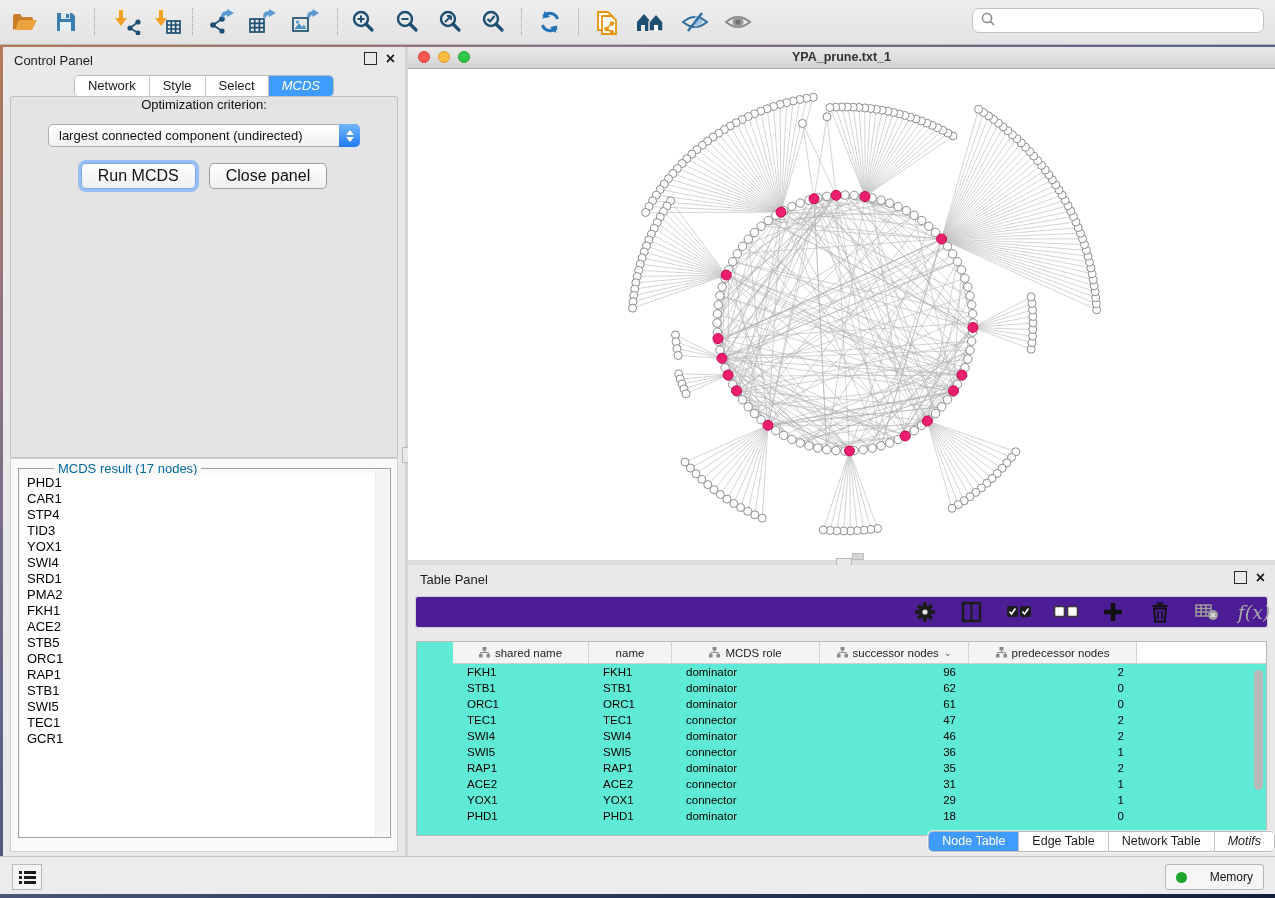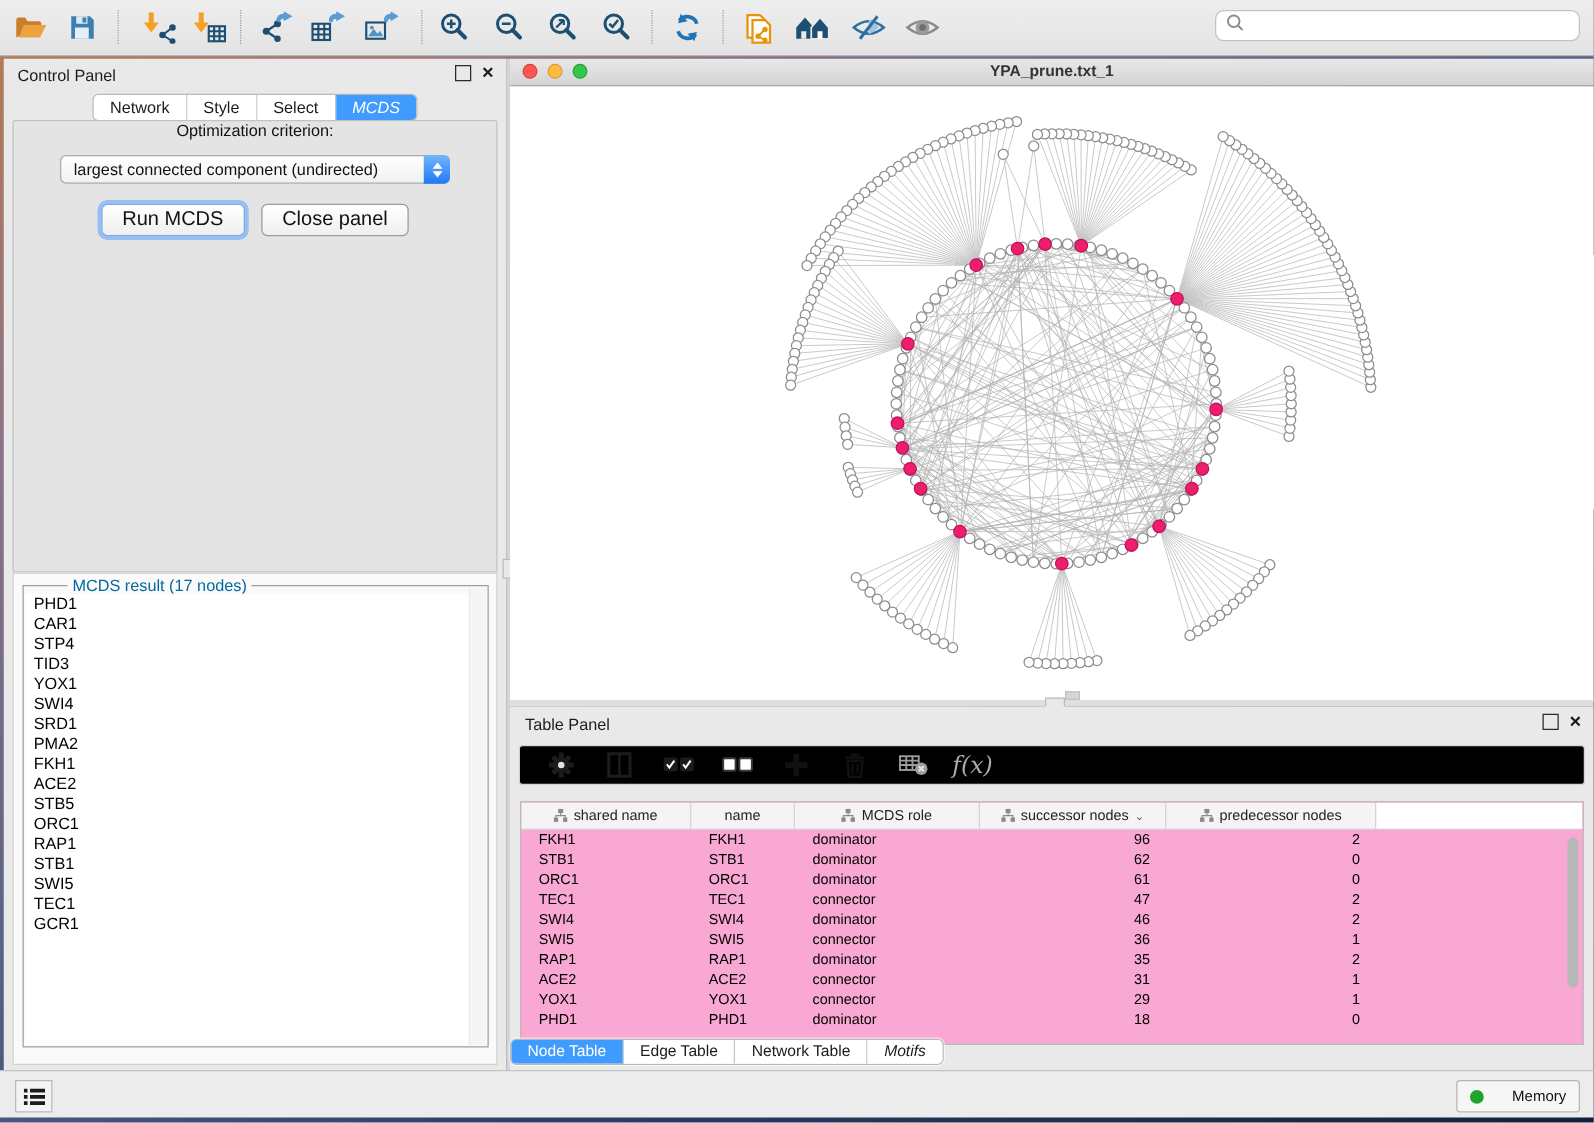--- a/index.html
+++ b/index.html
@@ -56,34 +56,34 @@
   .light.red{background:#fc5753;border:1px solid #df3e3a;box-sizing:border-box;}
   .light.yellow{background:#fdbc40;border:1px solid #de9b2d;box-sizing:border-box;}
   .light.green{background:#33c748;border:1px solid #27a336;box-sizing:border-box;}
   .nw-title{text-align:center;font-size:12.5px;font-weight:bold;color:#333;line-height:20px;}
   .nw-canvas{position:relative;height:492px;background:#fff;}
   .nw-hnub{position:absolute;left:444px;bottom:1px;width:12px;height:7px;background:#d6d6d6;border:1px solid #c0c0c0;box-sizing:border-box;}
   
   .table-panel{left:408px;top:565px;width:867px;height:291px;}
   .tp-titlebar{position:relative;height:28px;}
   .tp-title{position:absolute;left:12px;top:7px;font-size:13px;color:#1c1c1c;}
-  .tp-toolbar{position:absolute;left:7px;top:31px;width:853px;height:32px;background:#000000;border:1px solid #d2d2d2;border-radius:3px;box-sizing:border-box;display:flex;align-items:center;gap:21px;padding-left:20px;}
+  .tp-toolbar{position:absolute;left:7px;top:31px;width:853px;height:32px;background:#4c1d95;border:1px solid #d2d2d2;border-radius:3px;box-sizing:border-box;display:flex;align-items:center;gap:21px;padding-left:20px;justify-content:flex-end;}
   .tp-tool{display:flex;align-items:center;justify-content:center;width:26px;height:26px;}
   .fx{font-family:"DejaVu Serif",serif;font-style:italic;font-size:19px;color:#aaa;}
-  .tp-table{position:absolute;left:8px;top:76px;width:851px;height:195px;background:#f9a8d4;border:1px solid #b9b9b9;box-sizing:border-box;overflow:hidden;}
+  .tp-table{position:absolute;left:8px;top:76px;width:851px;height:195px;background:#5eead4;border:1px solid #b9b9b9;box-sizing:border-box;overflow:hidden;padding-left:36px;}
   .thead{display:grid;grid-template-columns:136px 83px 148px 149px 168px 1fr;height:21px;border-bottom:1px solid #cfcfcf;font-size:11.5px;color:#222;}
   .th{display:flex;align-items:center;justify-content:center;gap:5px;background:#f4f4f4;border-right:1px solid #d4d4d4;overflow:hidden;white-space:nowrap;}
   .th.empty{background:#fff;border-right:none;}
   .sort-arrow{font-size:9px;color:#555;}
   .trow{display:grid;grid-template-columns:136px 83px 148px 149px 168px 1fr;height:16px;font-size:11.5px;color:#000;}
   .td{line-height:16px;white-space:nowrap;overflow:hidden;}
   .td.l{padding-left:14px;text-align:left;}
   .td.r{padding-right:13px;text-align:right;}
   .tscroll{position:absolute;right:3px;top:28px;width:9px;height:120px;background:#b8b8b8;border-radius:5px;}
-  .tp-tabs-row{position:absolute;left:0;top:266px;width:100%;text-align:left;}
+  .tp-tabs-row{position:absolute;left:0;top:266px;width:100%;text-align:right;}
   .tp-tabs-row .seg-tabs{font-size:12.5px;box-shadow:0 0 0 1px rgba(255,255,255,.6);}
   
   .status-bar{position:absolute;left:0;top:856px;width:1275px;height:37px;background:#ececec;border-top:1px solid #c4c4c4;}
   .list-btn{position:absolute;left:12px;top:7px;width:28px;height:24px;background:#f4f4f4;border:1px solid #b9b9b9;display:flex;align-items:center;justify-content:center;}
   .memory-btn{position:absolute;right:11px;top:7px;height:24px;background:#f6f6f6;border:1px solid #b5b5b5;border-radius:3px;display:flex;align-items:center;gap:23px;padding:0 10px;font-size:12px;color:#111;}
   .mem-dot{width:11px;height:11px;border-radius:50%;background:#1fa32a;}
 </style>
 </head>
 <body>
 

